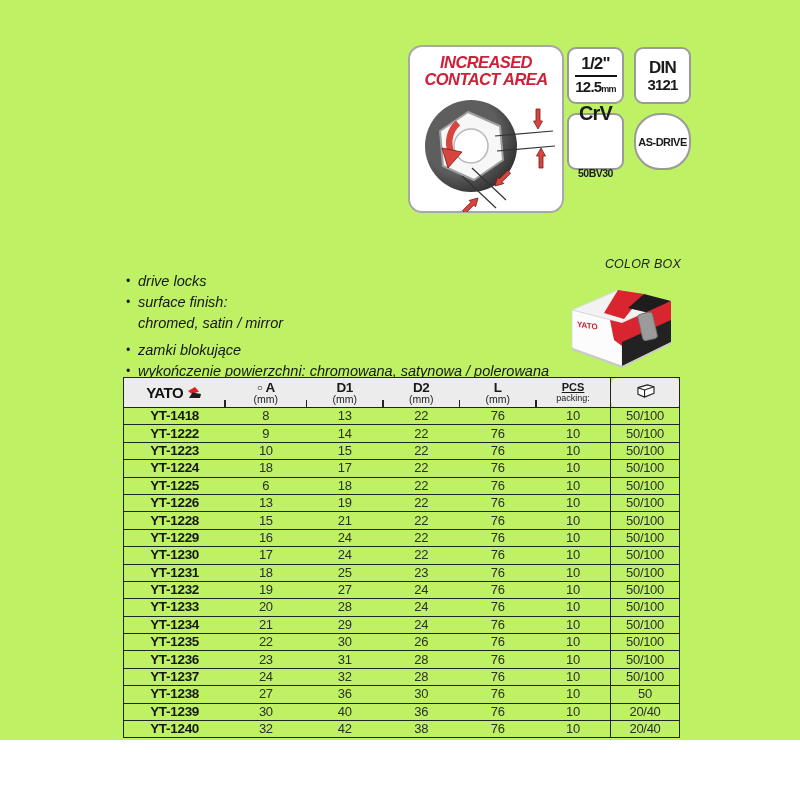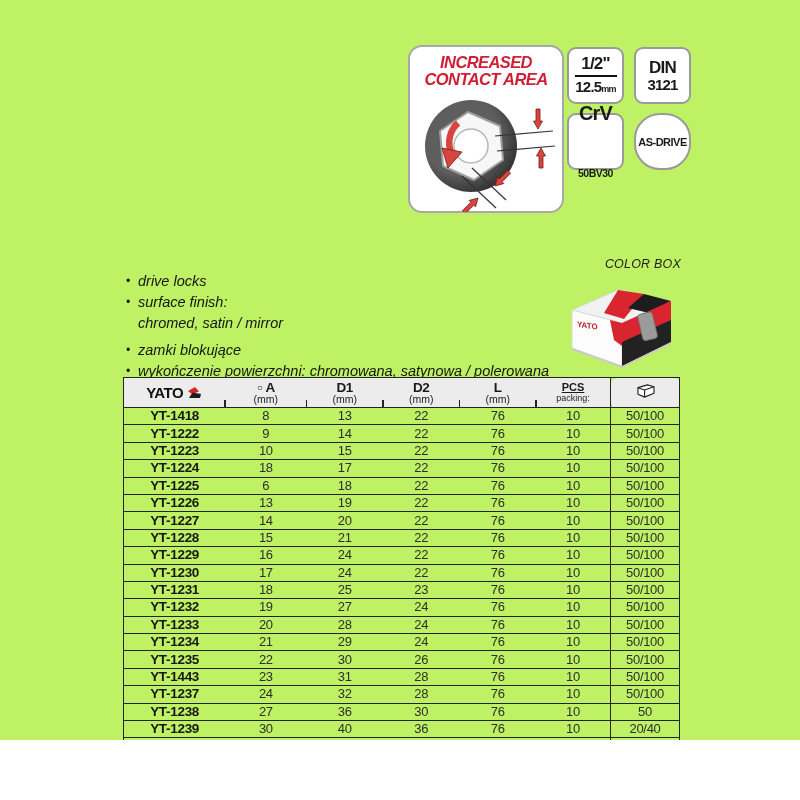--- a/index.html
+++ b/index.html
@@ -273,29 +273,20 @@
         <tr>
       <td class="c-model">YT-1226</td>
       <td>13</td>
       <td>19</td>
       <td>22</td>
       <td>76</td>
       <td>10</td>
       <td class="c-pack">50/100</td>
     </tr>
         <tr>
-      <td class="c-model">YT-1227</td>
-      <td>14</td>
-      <td>20</td>
-      <td>22</td>
-      <td>76</td>
-      <td>10</td>
-      <td class="c-pack">50/100</td>
-    </tr>
-        <tr>
       <td class="c-model">YT-1228</td>
       <td>15</td>
       <td>21</td>
       <td>22</td>
       <td>76</td>
       <td>10</td>
       <td class="c-pack">50/100</td>
     </tr>
         <tr>
       <td class="c-model">YT-1229</td>
@@ -354,21 +345,21 @@
         <tr>
       <td class="c-model">YT-1235</td>
       <td>22</td>
       <td>30</td>
       <td>26</td>
       <td>76</td>
       <td>10</td>
       <td class="c-pack">50/100</td>
     </tr>
         <tr>
-      <td class="c-model">YT-1443</td>
+      <td class="c-model">YT-1236</td>
       <td>23</td>
       <td>31</td>
       <td>28</td>
       <td>76</td>
       <td>10</td>
       <td class="c-pack">50/100</td>
     </tr>
         <tr>
       <td class="c-model">YT-1237</td>
       <td>24</td>

